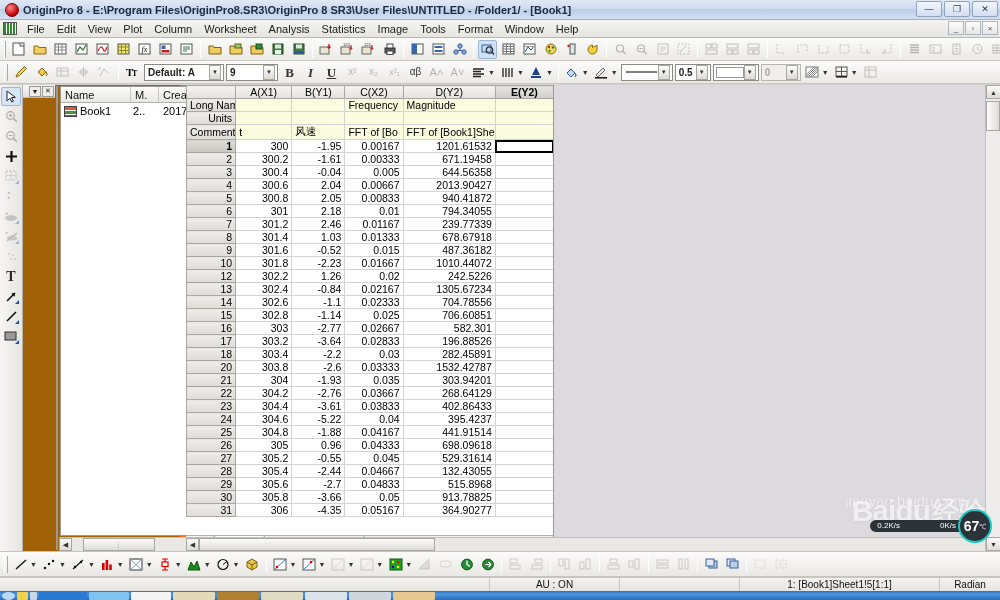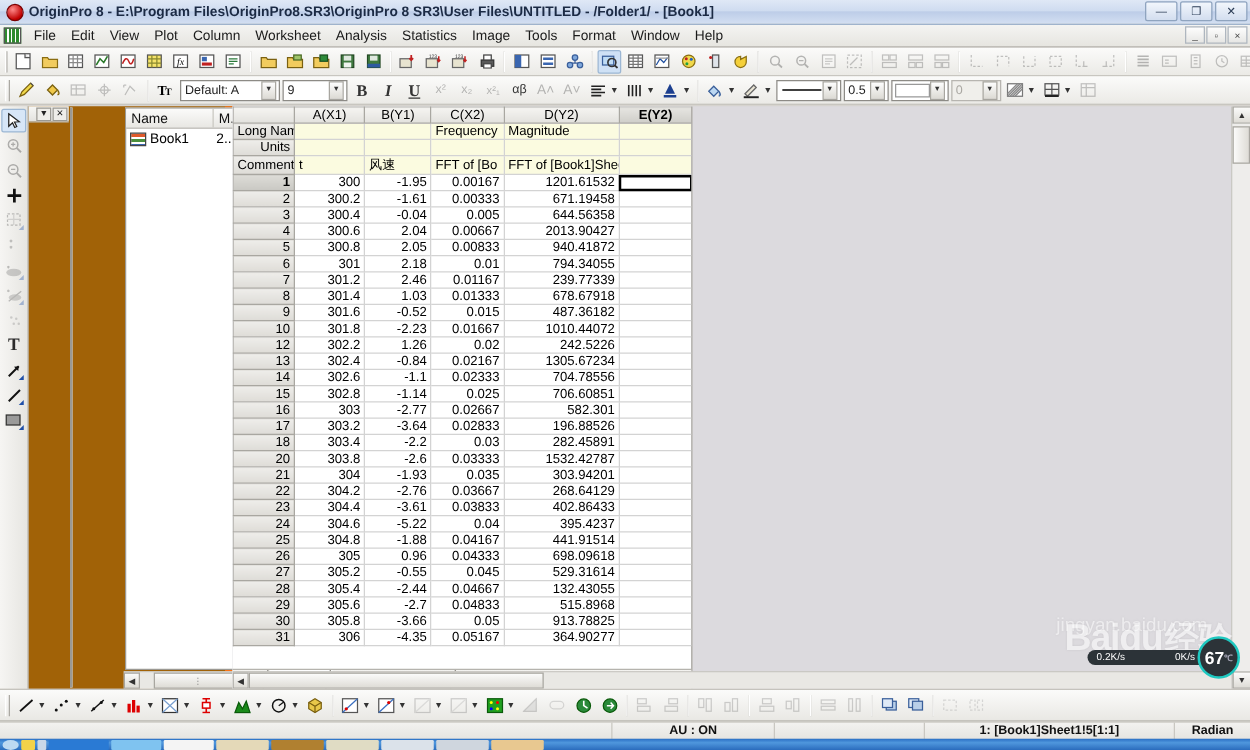--- a/index.html
+++ b/index.html
@@ -90,21 +90,21 @@
   .tb-btn.dis { opacity: 0.33; }
   .tb-btn.active { border-color: #9cb7d4; background: #cfe1f5; }
   .tb-btn svg { display: block; }
   .tb-caret { font-size: 7px; color: #333; margin: 0 2px 0 -1px; }
 
   .combo {
     height: 17px; border: 1px solid #8d8b86; background: #fff;
     display: flex; align-items: center; font-size: 10px; color: #222;
     padding: 0 2px; margin: 0 1px;
   }
-  .combo .cval { flex: 1; overflow: hidden; white-space: nowrap; padding-left: 1px; }
+  .combo .cval { flex: 1; overflow: hidden; white-space: nowrap; padding-left: 1px; font-weight: bold; }
   .combo .cbtn {
     width: 12px; height: 15px; flex: none;
     background: linear-gradient(to bottom, #fdfdfd, #dcdad4);
     border: 1px solid #a8a6a0;
     display: flex; align-items: center; justify-content: center;
     font-size: 6px; color: #333;
   }
   .combo.dis { background: #f0efeb; color: #a9a7a2; border-color: #b7b5b0; }
 
   
@@ -341,21 +341,21 @@
     background: linear-gradient(to bottom,#fbfbfa,#e9e8e4);
     border-top: 1px solid #c5c3bd; border-bottom: 1px solid #c5c3bd;
     display: flex; align-items: center; padding-left: 2px;
   }
 
   
   .statusbar {
     position: absolute; left: 0; right: 0; bottom: 9px; height: 14px;
     background: linear-gradient(to bottom,#f3f2f0,#e6e5e1);
     border-top: 1px solid #c9c7c1;
-    display: flex; align-items: center; font-size: 10px; color: #111; font-weight: bold;
+    display: flex; align-items: center; font-size: 10px; color: #111;
   }
   .sb-cell {
     height: 14px; display: flex; align-items: center; justify-content: center;
     border-right: 1px solid #c9c7c1; padding: 0 6px;
   }
   .sb-flex { flex: 1; }
 
   
   .taskbar {
     position: absolute; left: 0; right: 0; bottom: 0; height: 9px;
@@ -948,21 +948,21 @@
         <div class="tree-row">
           <span class="folder-ico"></span>
           <span class="tree-label">UNTITLED</span>
         </div>
         <div class="tree-row child">
           <span class="tree-elbow">└</span>
           <span class="folder-ico"></span>
           <span class="tree-label sel">Folder1</span>
         </div>
       </div>
-      <div style="flex:1; display:flex; flex-direction:column;margin-left:40px;">
+      <div style="flex:1; display:flex; flex-direction:column;">
         <div class="exp-list" style="flex:1; display:flex; flex-direction:column;">
           <div class="exp-list-head">
             <div class="exp-col" style="width:70px">Name</div>
             <div class="exp-col" style="width:28px">M.</div>
             <div class="exp-col" style="flex:1">Created</div>
           </div>
           <div class="exp-list-row">
             <div style="width:70px;display:flex;align-items:center">
               <span class="book-ico"></span>
               <span>Book1</span>

